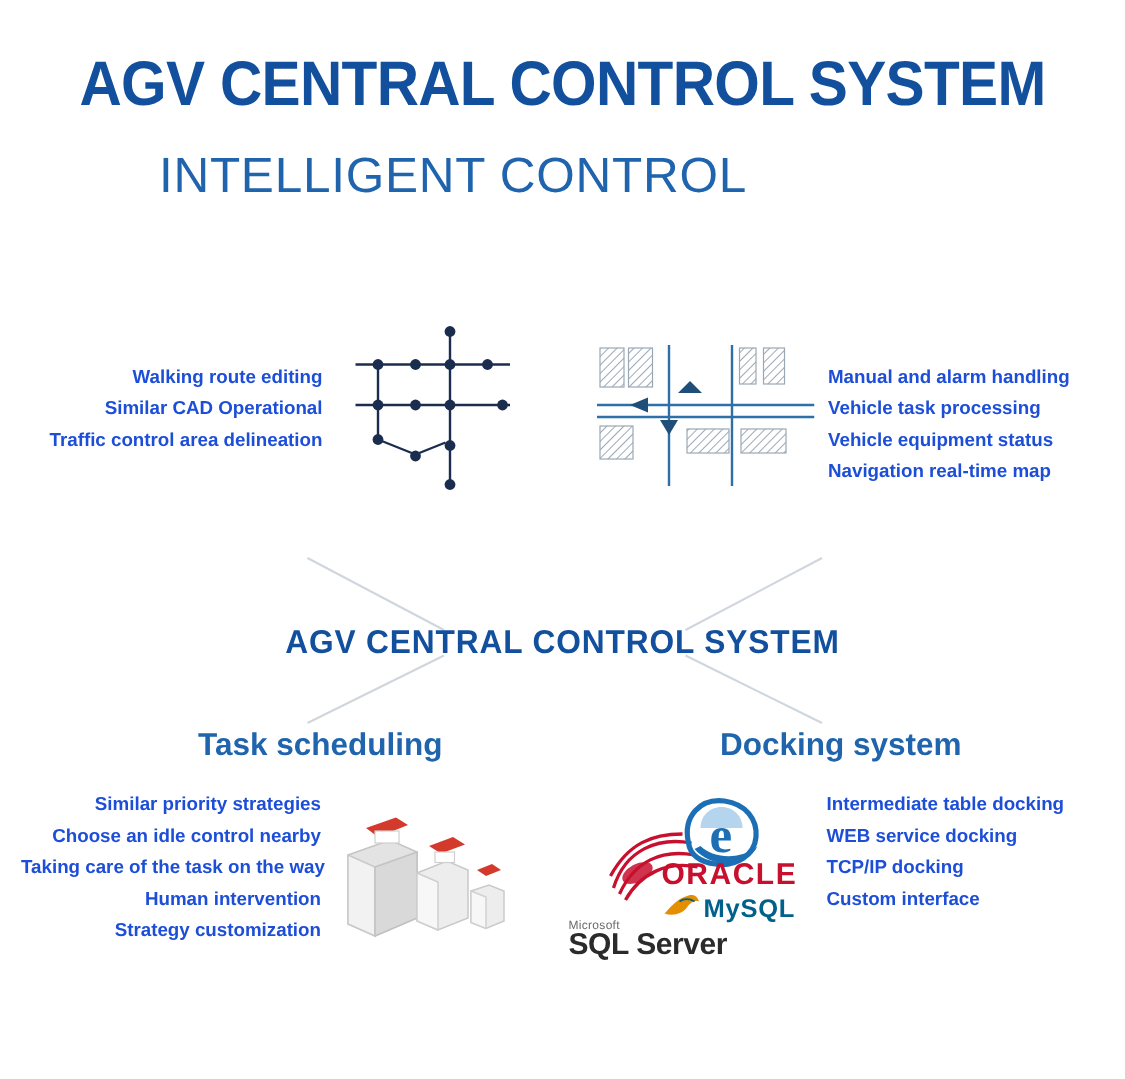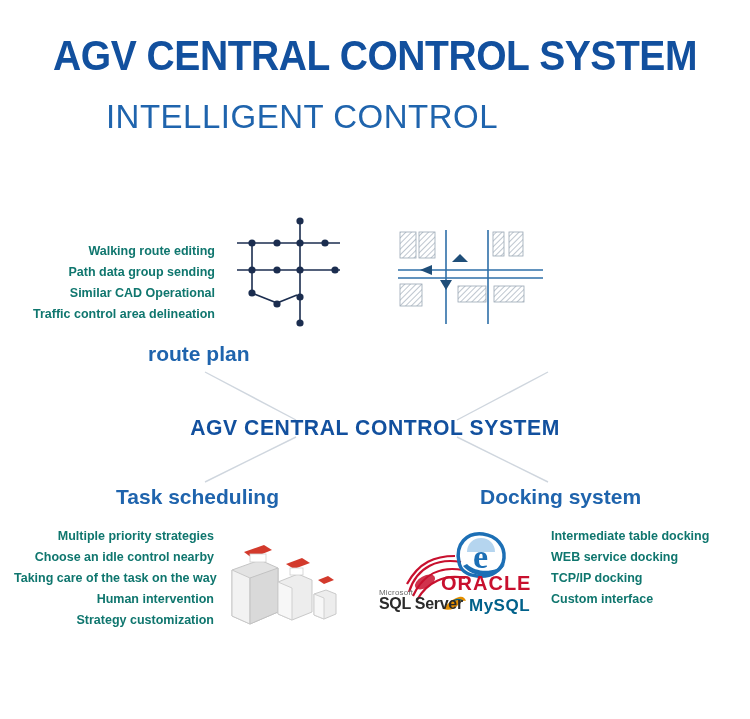--- a/index.html
+++ b/index.html
@@ -67,29 +67,29 @@
   
   .sec-head {
     position: absolute;
     font-size: 21px;
     font-weight: bold;
     color: #1f64ad;
     white-space: nowrap;
   }
   .sec-head.route { top: 342px; left: 148px; }
   .sec-head.monitor { top: 342px; left: 452px; }
-  .sec-head.task { top: 485px; left: 116px; text-align: right; }
+  .sec-head.task { top: 485px; left: 132px; text-align: right; }
   .sec-head.dock { top: 485px; left: 480px; text-align: center; }
 
   
   .txt-list {
     position: absolute;
     font-size: 12.5px;
     font-weight: bold;
-    color: #0f766e;
+    color: #1d4ed8;
     line-height: 21px;
     white-space: nowrap;
   }
   .txt-list.right-align { text-align: right; }
   .txt-list.left-align { text-align: left; }
 
   .list-route { top: 241px; left: 30px; width: 185px; }
   .list-monitor { top: 241px; left: 552px; width: 180px; }
   .list-task { top: 526px; left: 14px; width: 200px; }
   .list-dock { top: 526px; left: 551px; width: 180px; }
@@ -170,33 +170,33 @@
   .logo-mysql .dolphin {
     position: absolute;
     left: -28px;
     top: -3px;
     width: 26px;
     height: 20px;
   }
   .logo-sqlserver {
     position: absolute;
     left: 4px;
-    top: 68px;
+    top: 92px;
     white-space: nowrap;
   }
   .logo-sqlserver .ms {
     display: block;
     font-size: 8px;
     color: #6b6b6b;
     letter-spacing: 0.2px;
     margin-bottom: -2px;
   }
   .logo-sqlserver .sql {
     display: block;
-    font-size: 16px;
+    font-size: 20px;
     font-weight: bold;
     color: #2b2b2b;
     letter-spacing: -0.3px;
   }
   .logo-red-swirl {
     position: absolute;
     left: 30px;
     top: 32px;
     width: 62px;
     height: 50px;
@@ -325,36 +325,40 @@
       </svg>
       <span>MySQL</span>
     </div>
 
     <div class="logo-sqlserver">
       <span class="ms">Microsoft</span>
       <span class="sql">SQL Server</span>
     </div>
   </div>
 
-  <div class="sec-head route">route plan</div>
   <div class="sec-head task">Task scheduling</div>
   <div class="sec-head dock">Docking system</div>
 
   <div class="center-label">AGV CENTRAL CONTROL SYSTEM</div>
 
   <div class="txt-list right-align list-route">
     <div>Walking route editing</div>
-    <div>Path data group sending</div>
     <div>Similar CAD Operational</div>
     <div>Traffic control area delineation</div>
   </div>
 
+  <div class="txt-list left-align list-monitor">
+    <div>Manual and alarm handling</div>
+    <div>Vehicle task processing</div>
+    <div>Vehicle equipment status</div>
+    <div>Navigation real-time map</div>
+  </div>
 
   <div class="txt-list right-align list-task">
-    <div>Multiple priority strategies</div>
+    <div>Similar priority strategies</div>
     <div>Choose an idle control nearby</div>
     <div>Taking care of the task on the way</div>
     <div>Human intervention</div>
     <div>Strategy customization</div>
   </div>
 
   <div class="txt-list left-align list-dock">
     <div>Intermediate table docking</div>
     <div>WEB service docking</div>
     <div>TCP/IP docking</div>

